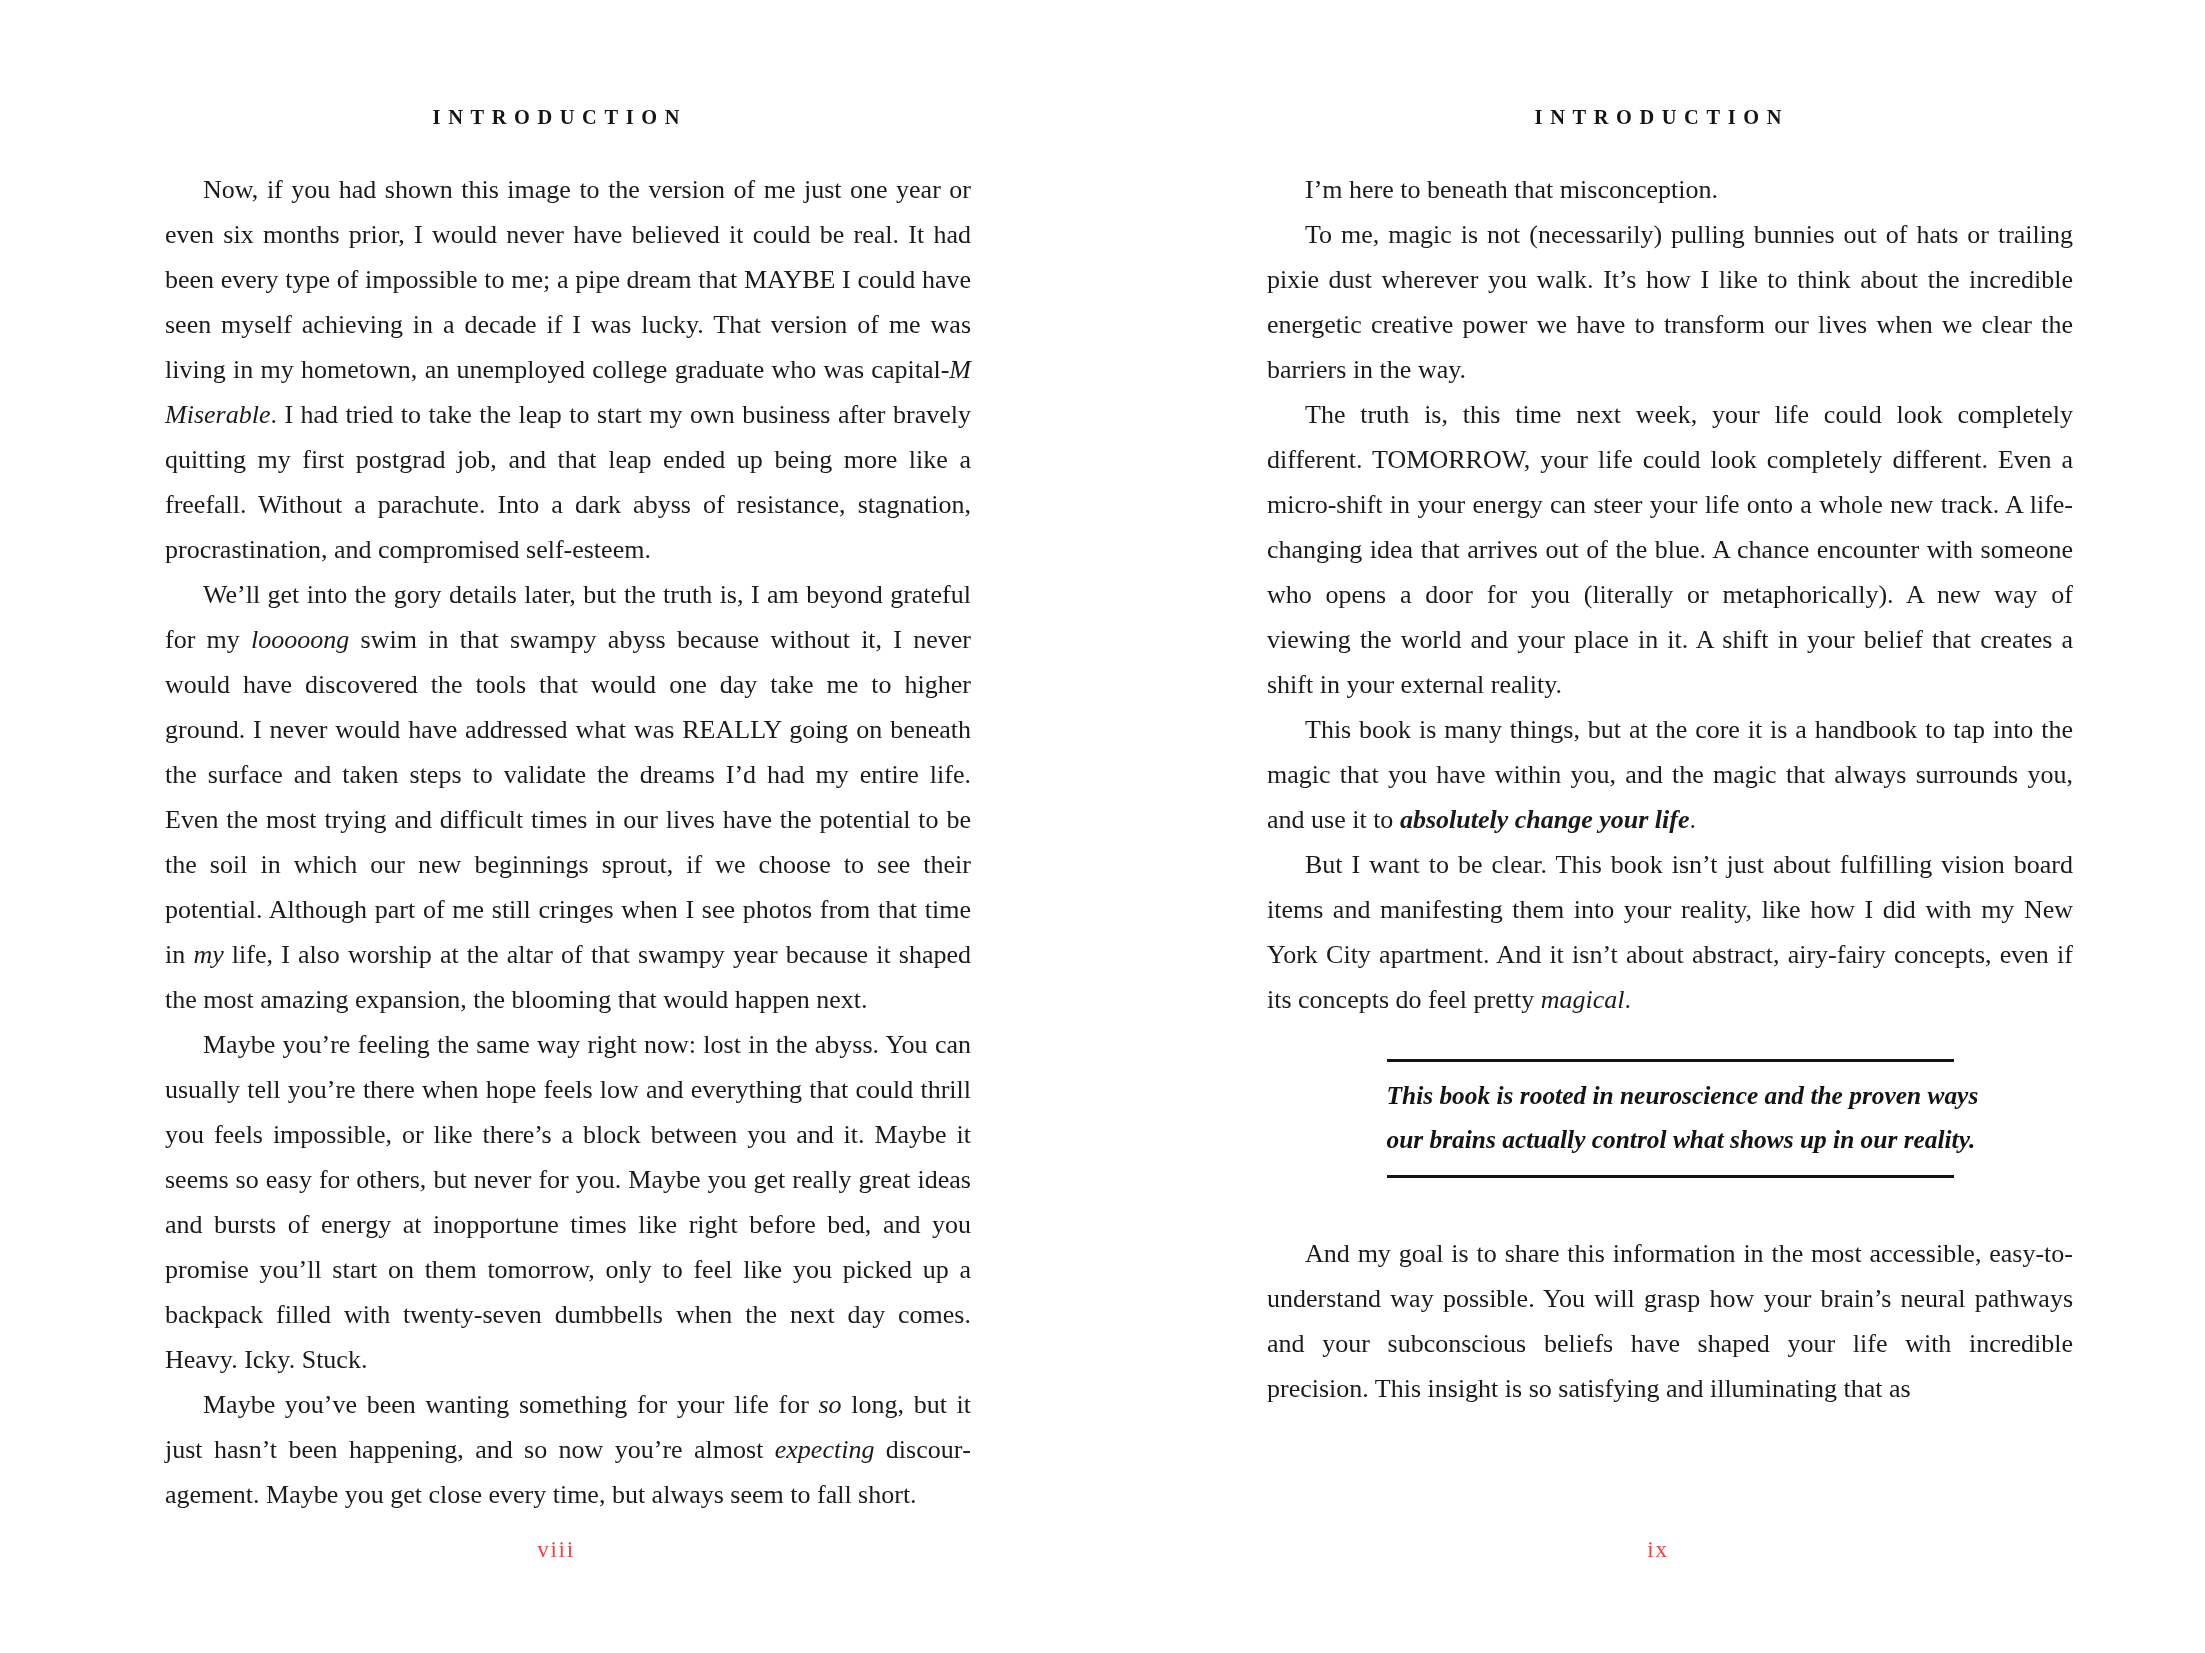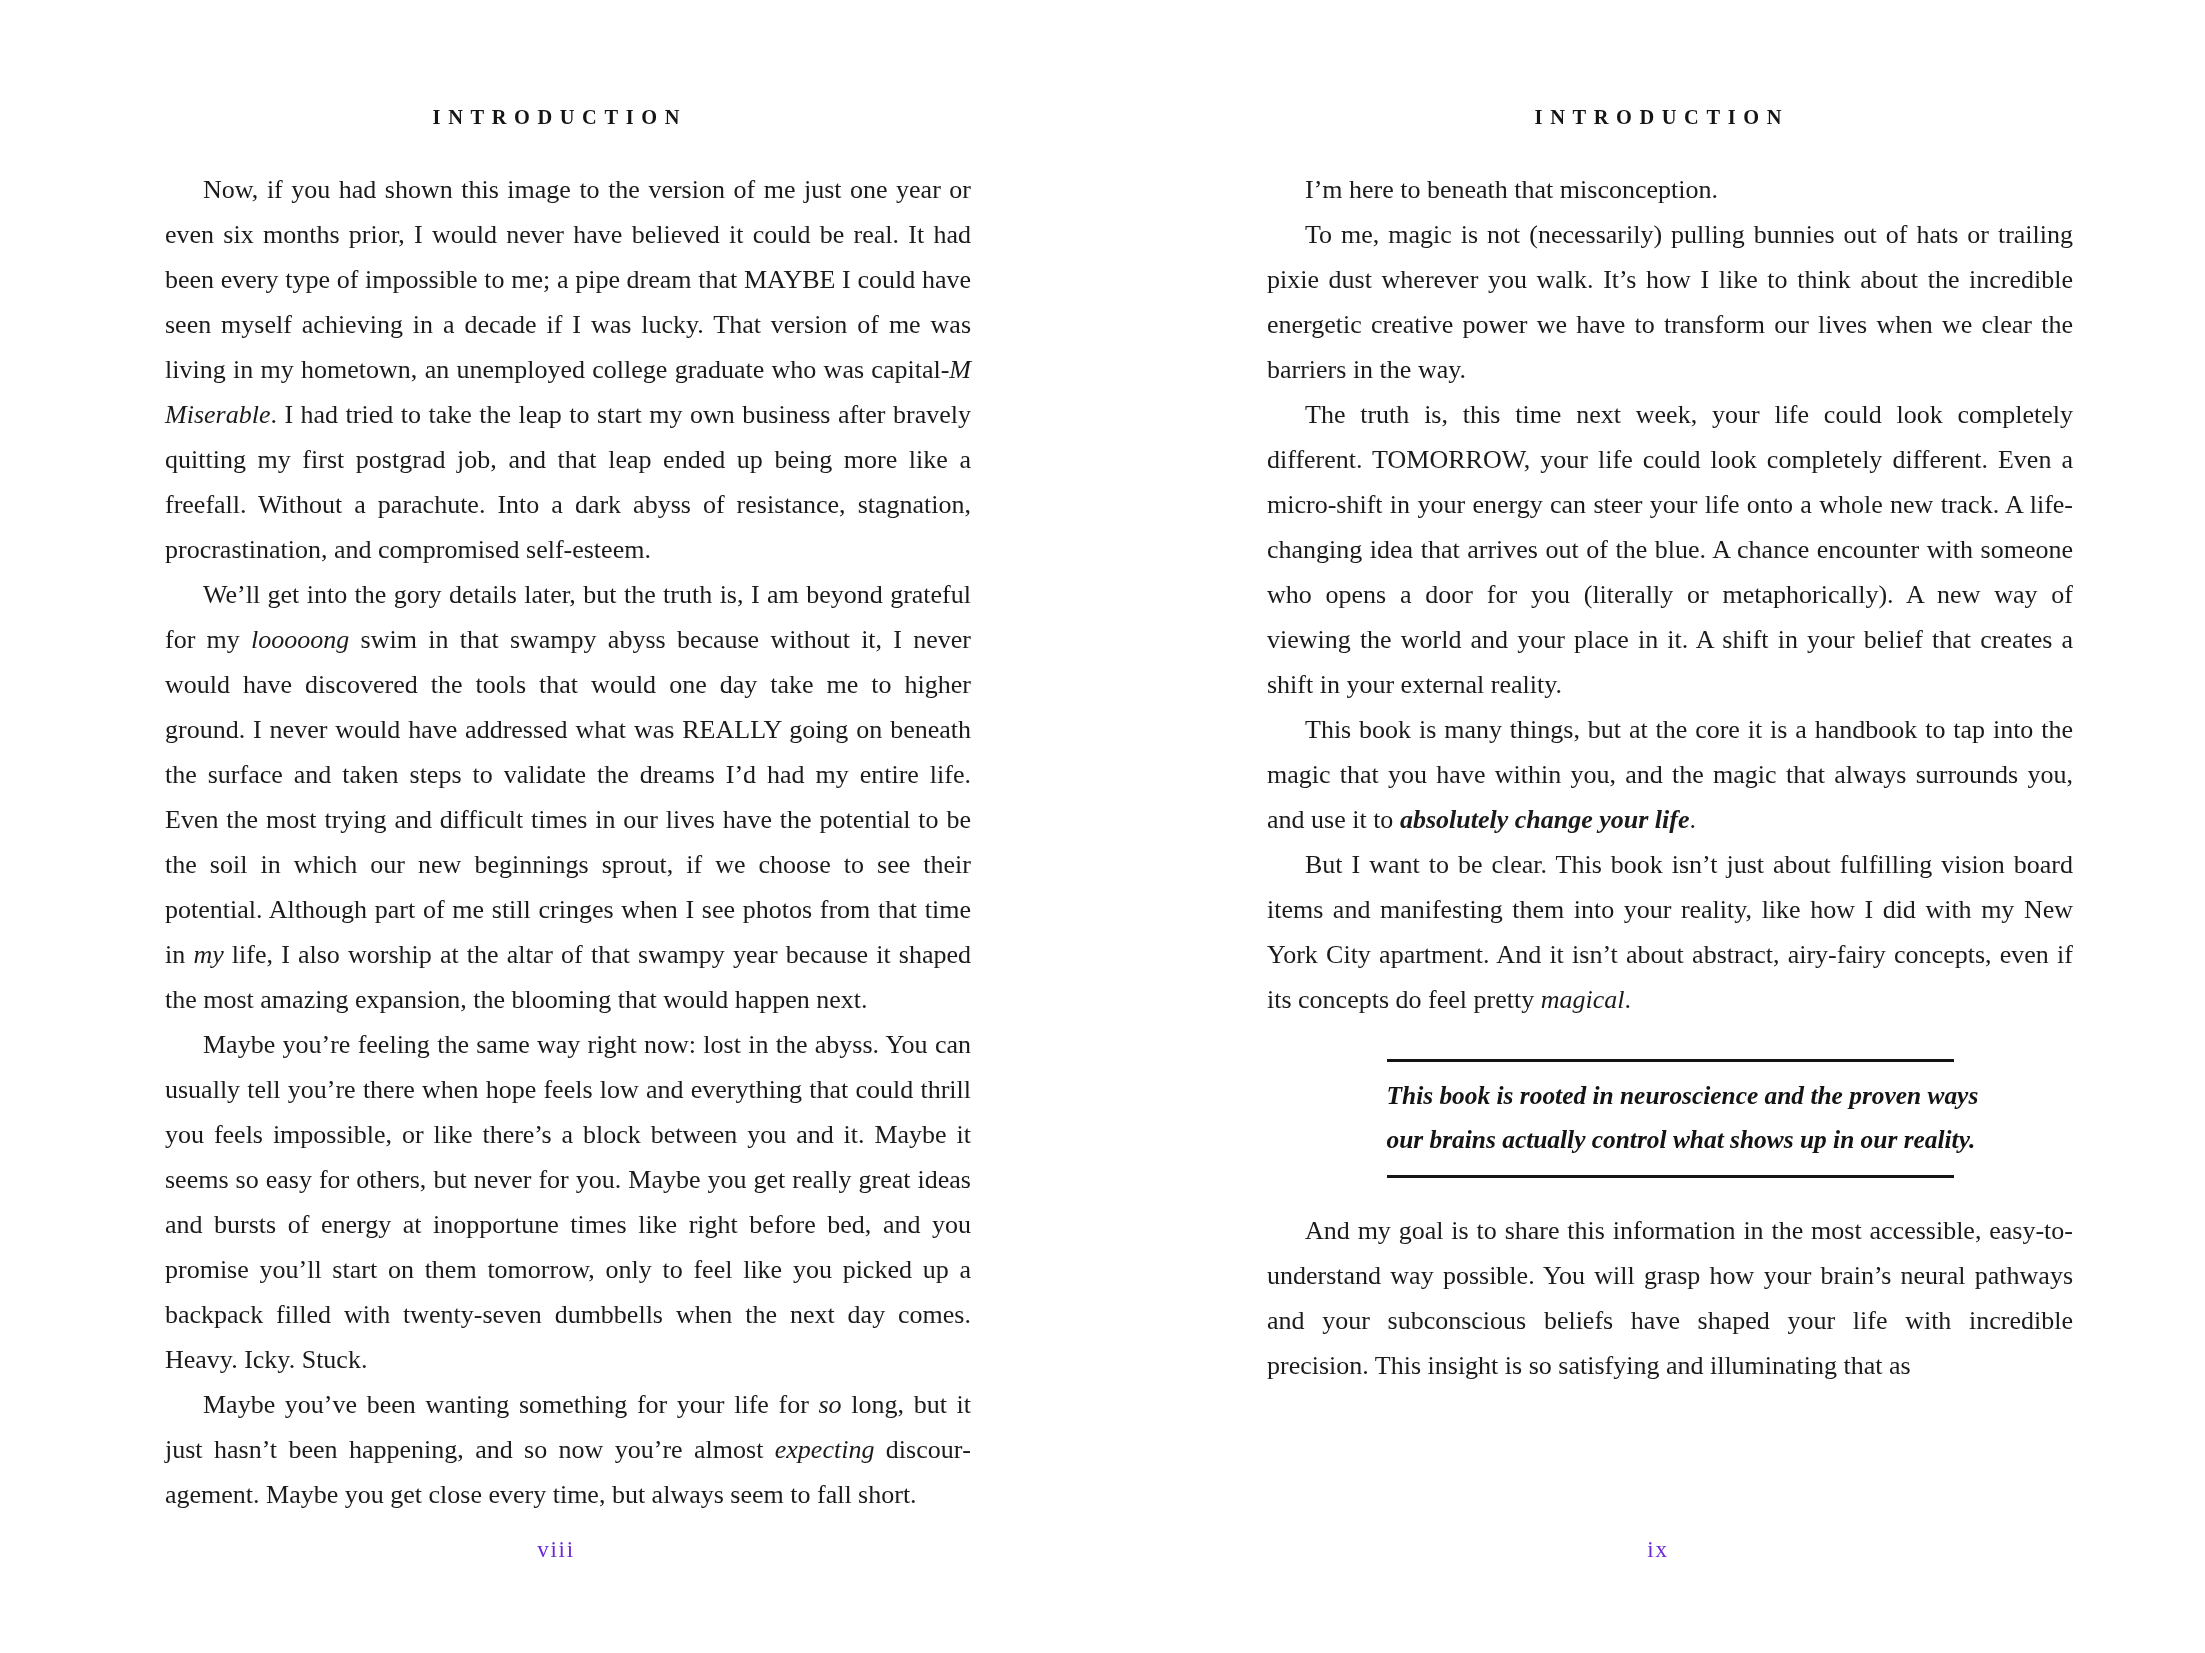--- a/index.html
+++ b/index.html
@@ -53,21 +53,21 @@
     margin: 0;
     text-indent: 38px;
   }
 
   .run-normal     { font-style: normal; }
   .run-italic     { font-style: italic; }
   .run-bolditalic { font-style: italic; font-weight: bold; }
 
   .callout {
     width: 567px;
-    margin: 37px auto 30px auto;
+    margin: 37px auto 53px auto;
     border-top: 3.4px solid #141414;
     border-bottom: 3.4px solid #141414;
     padding: 11px 0 14.4px 0;
     text-align: right;
     text-indent: 0;
     font-style: italic;
     font-weight: bold;
     font-size: 25.4px;
     line-height: 44px;
     color: #141414;
@@ -75,21 +75,21 @@
   .callout-line { white-space: nowrap; }
 
   .folio {
     position: absolute;
     top: 1537px;
     left: 0;
     width: 100%;
     text-align: center;
     font-size: 23px;
     letter-spacing: 1.7px;
-    color: #6d28d9;
+    color: #ef4444;
   }
 </style>
 </head>
 <body>
 
 <section class="page" id="page-left">
   <header class="running-head">INTRODUCTION</header>
   <div class="page-body">
       <p class="para"><span class="run-normal">Now, if you had shown this image to the version of me just one year or even six months prior, I would never have believed it could be real. It had been every type of impossible to me; a pipe dream that MAYBE I could have seen myself achieving in a decade if I was lucky. That version of me was living in my hometown, an unemployed college graduate who was capital-</span><span class="run-italic">M Miserable</span><span class="run-normal">. I had tried to take the leap to start my own business after bravely quitting my first postgrad job, and that leap ended up being more like a freefall. Without a parachute. Into a dark abyss of resistance, stagnation, procrastination, and compromised self-esteem.</span></p>
       <p class="para"><span class="run-normal">We’ll get into the gory details later, but the truth is, I am beyond grateful for my </span><span class="run-italic">looooong</span><span class="run-normal"> swim in that swampy abyss because without it, I never would have discovered the tools that would one day take me to higher ground. I never would have addressed what was REALLY going on beneath the sur­face and taken steps to validate the dreams I’d had my entire life. Even the most trying and difficult times in our lives have the potential to be the soil in which our new beginnings sprout, if we choose to see their potential. Although part of me still cringes when I see photos from that time in </span><span class="run-italic">my</span><span class="run-normal"> life, I also worship at the altar of that swampy year because it shaped the most amazing expansion, the blooming that would happen next.</span></p>

